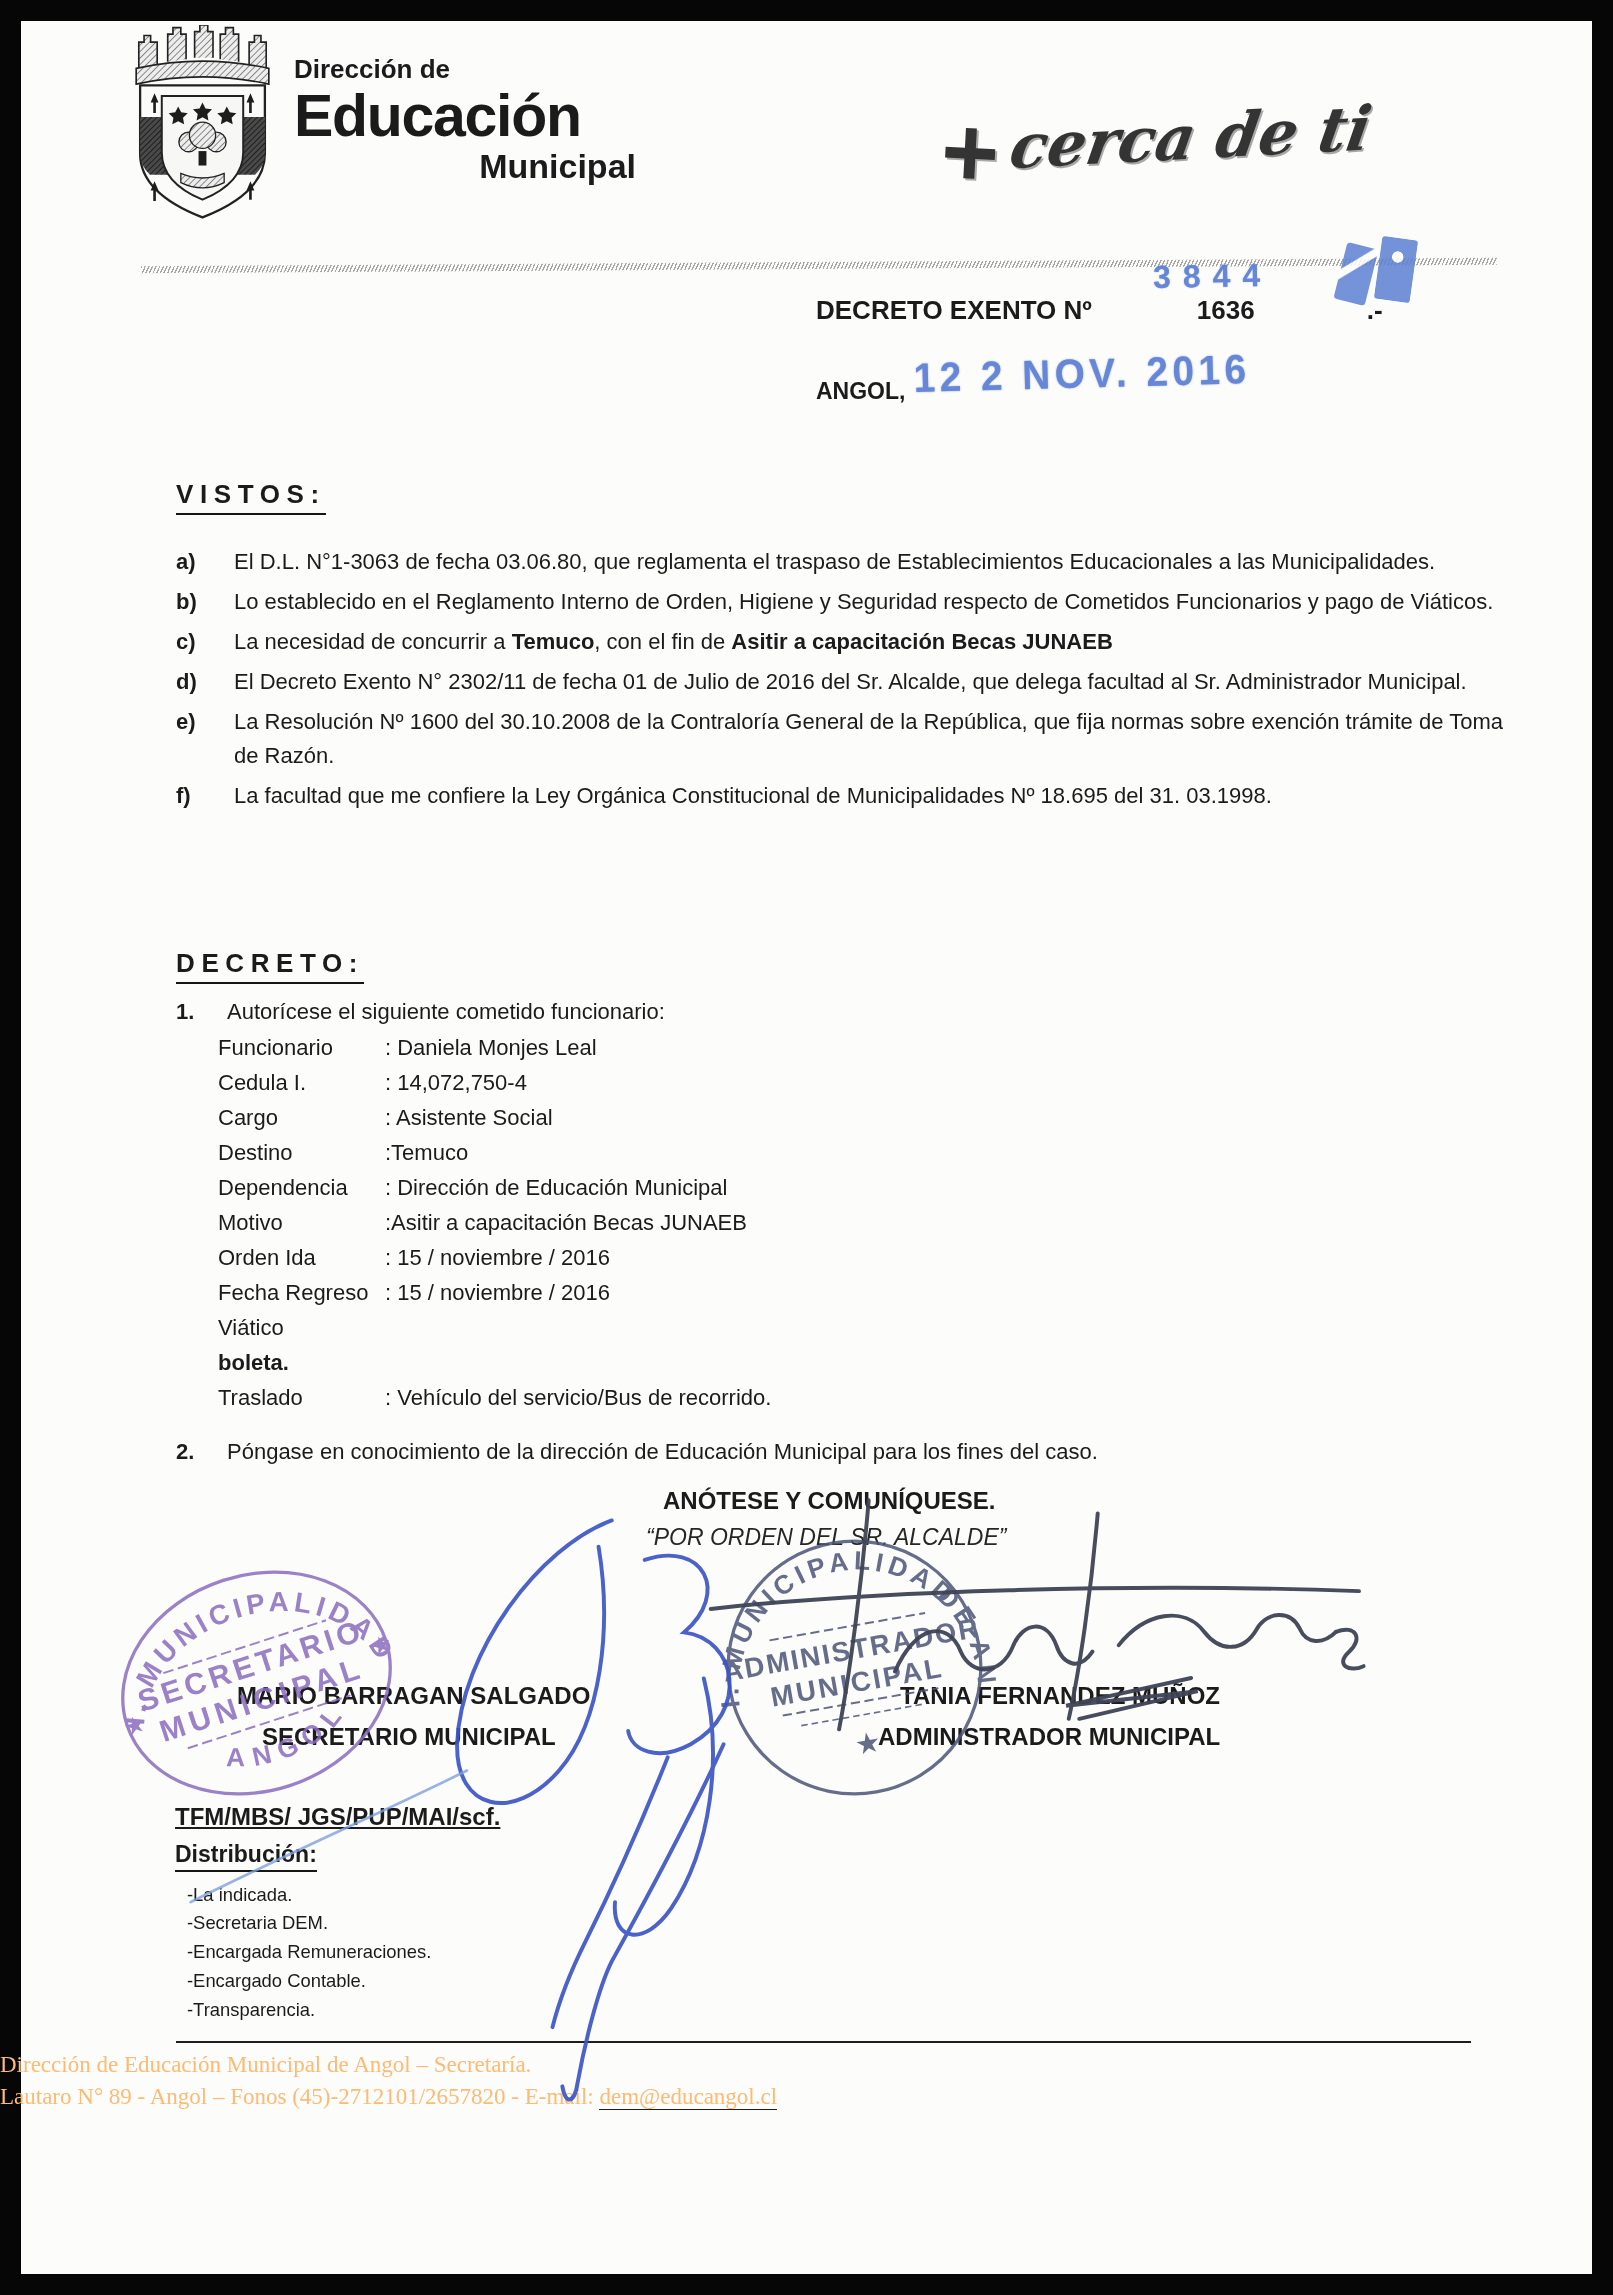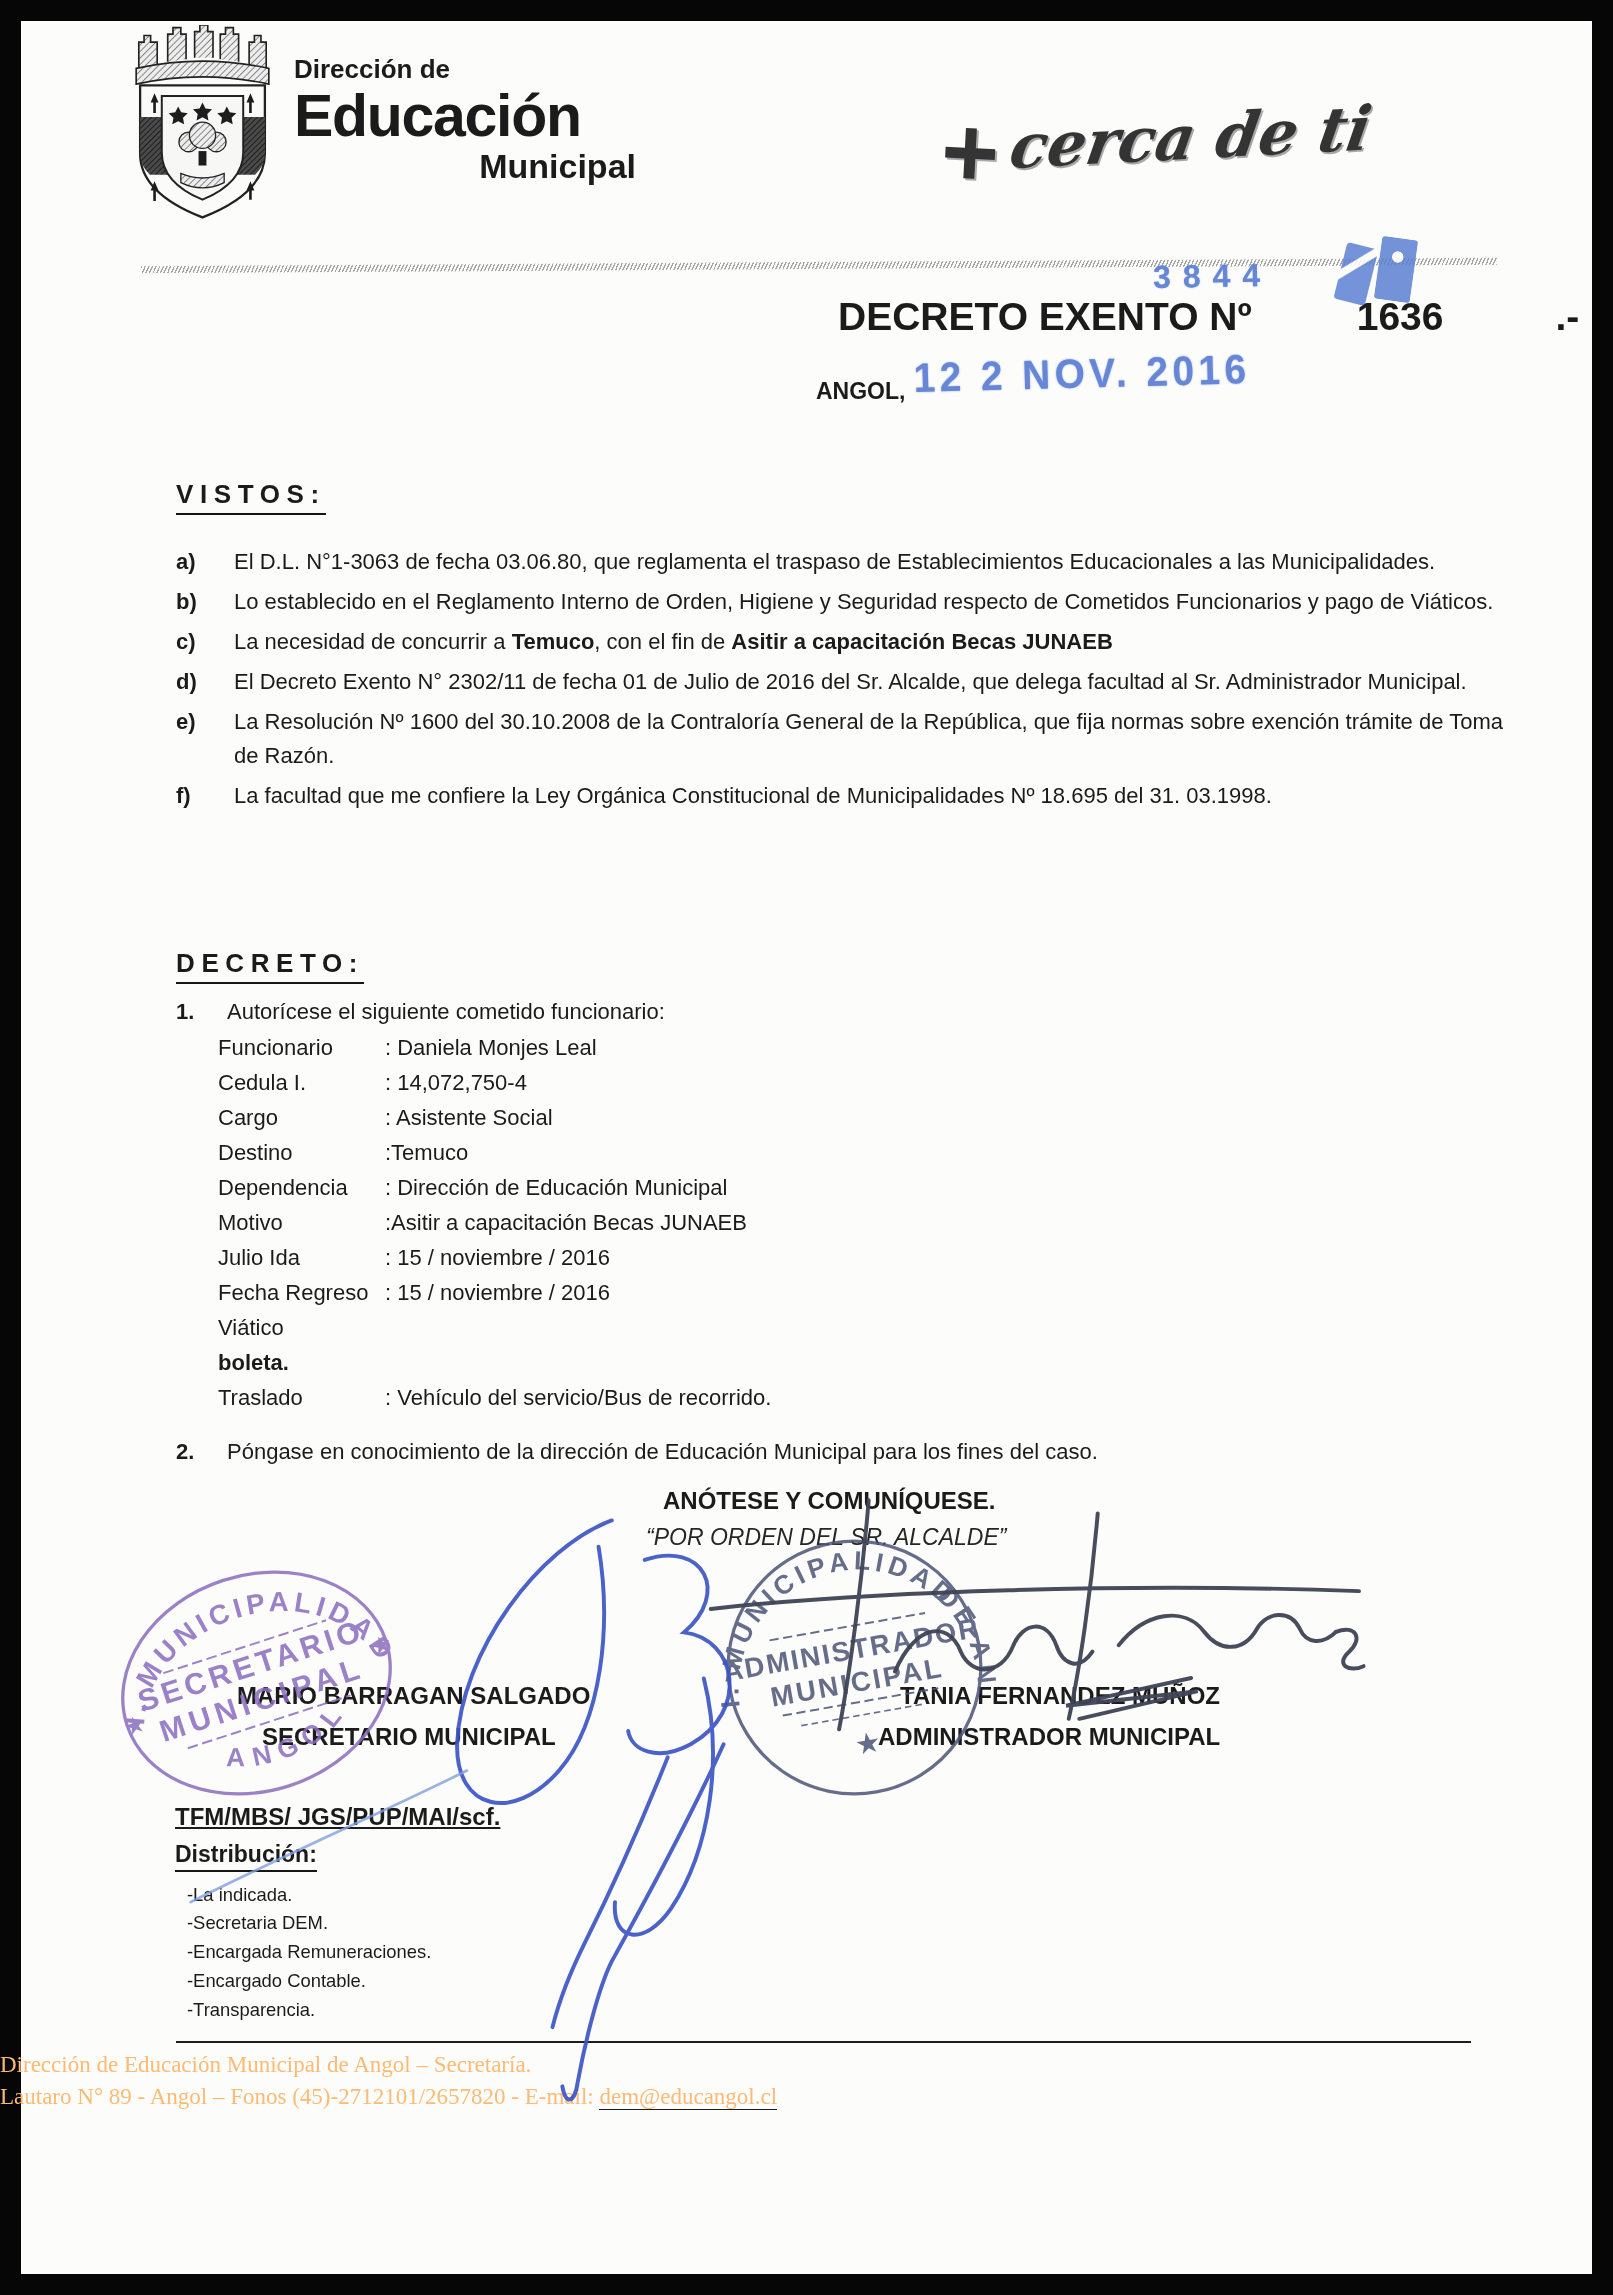--- a/index.html
+++ b/index.html
@@ -25,21 +25,21 @@
   .hatch-rule{left:141px;top:262px;width:1356px;height:7.2px;transform:rotate(-0.35deg);
     background:repeating-linear-gradient(115deg,#8a8a8a 0 1.3px,transparent 1.3px 3.3px);opacity:.75;}
 
   
   .folio{left:1153px;top:258px;font-size:32px;font-weight:bold;color:#5b7ed3;letter-spacing:12px;transform:rotate(-1deg);opacity:.92;text-shadow:0 0 1.3px #7c9ae0;}
   .smudge{background:#5d80d2;border-radius:3.3px;opacity:.85;}
   .smudge.a{left:1340px;top:245px;width:32px;height:58px;transform:rotate(14deg);
     background:linear-gradient(135deg,#5d80d2 30%,#ffffff 32%,#ffffff 42%,#5d80d2 44%);}
   .smudge.b{left:1378px;top:238px;width:36px;height:63px;transform:rotate(8deg);
     background:radial-gradient(circle at 50% 30%,#fff 5.3px,#5d80d2 6px 60%),radial-gradient(circle at 50% 72%,#fff 5.3px,#5d80d2 6px);}
-  .decree-line{left:816px;top:295px;display:flex;align-items:baseline;font-weight:bold;font-size:39px;margin-left:22px;}
+  .decree-line{left:816px;top:295px;display:flex;align-items:baseline;font-weight:bold;font-size:26px;}
   .decree-number{margin-left:105px;}
   .decree-suffix{margin-left:112px;}
   .city{left:816px;top:378px;font-size:23px;font-weight:bold;}
   .date-stamp{left:913px;top:355px;font-size:41px;font-weight:bold;color:#5b7ed3;letter-spacing:4.6px;transform:rotate(-1.5deg) scaleX(.95);transform-origin:left top;opacity:.92;text-shadow:0 0 2px #86a3e4;}
 
   
   .section-head{font-size:26px;font-weight:bold;letter-spacing:6.6px;}
   .section-head span{border-bottom:2.6px solid #161616;padding-bottom:4px;}
 
   
@@ -215,21 +215,21 @@
   </div>
   <div class="f-row">
     <span class="f-label">Dependencia</span>
     <span class="f-value">: Dirección de Educación Municipal</span>
   </div>
   <div class="f-row">
     <span class="f-label">Motivo</span>
     <span class="f-value">:Asitir a capacitación Becas JUNAEB</span>
   </div>
   <div class="f-row">
-    <span class="f-label">Julio Ida</span>
+    <span class="f-label">Orden Ida</span>
     <span class="f-value">: 15 / noviembre / 2016</span>
   </div>
   <div class="f-row">
     <span class="f-label">Fecha Regreso</span>
     <span class="f-value">: 15 / noviembre / 2016</span>
   </div>
   <div class="f-row">
     <span class="f-label">Viático</span>
   </div>
   <div class="f-row">

